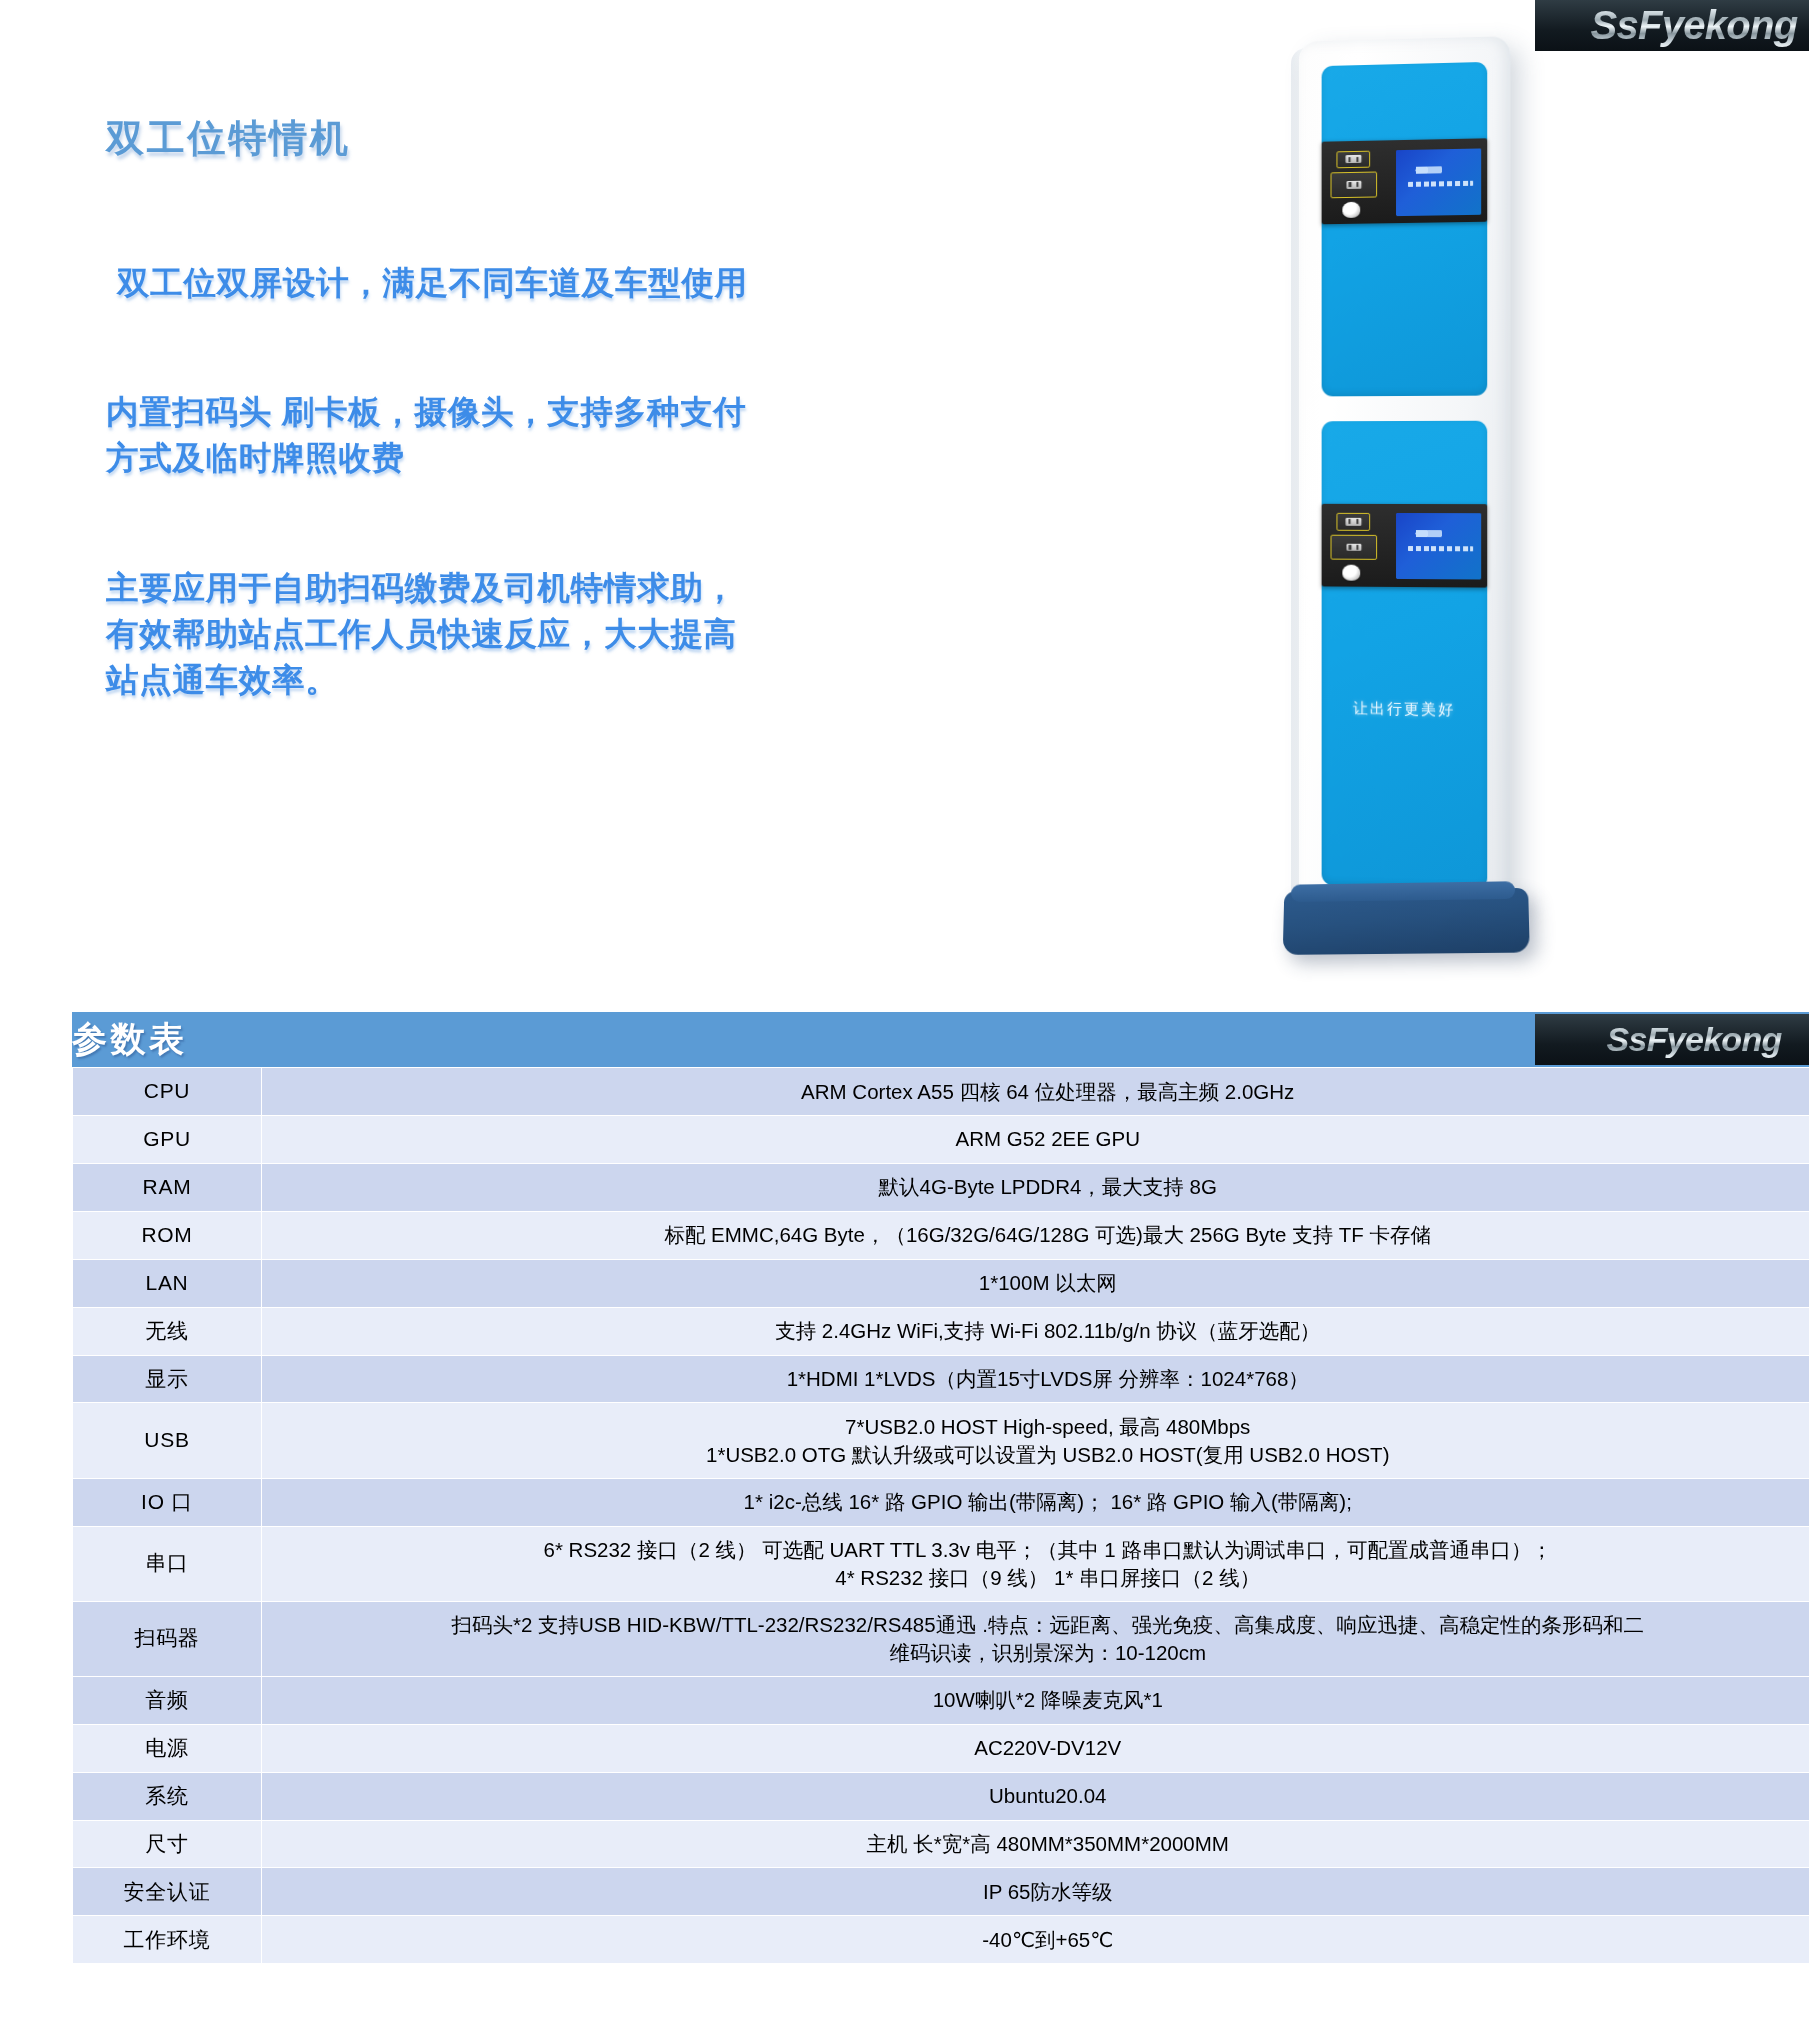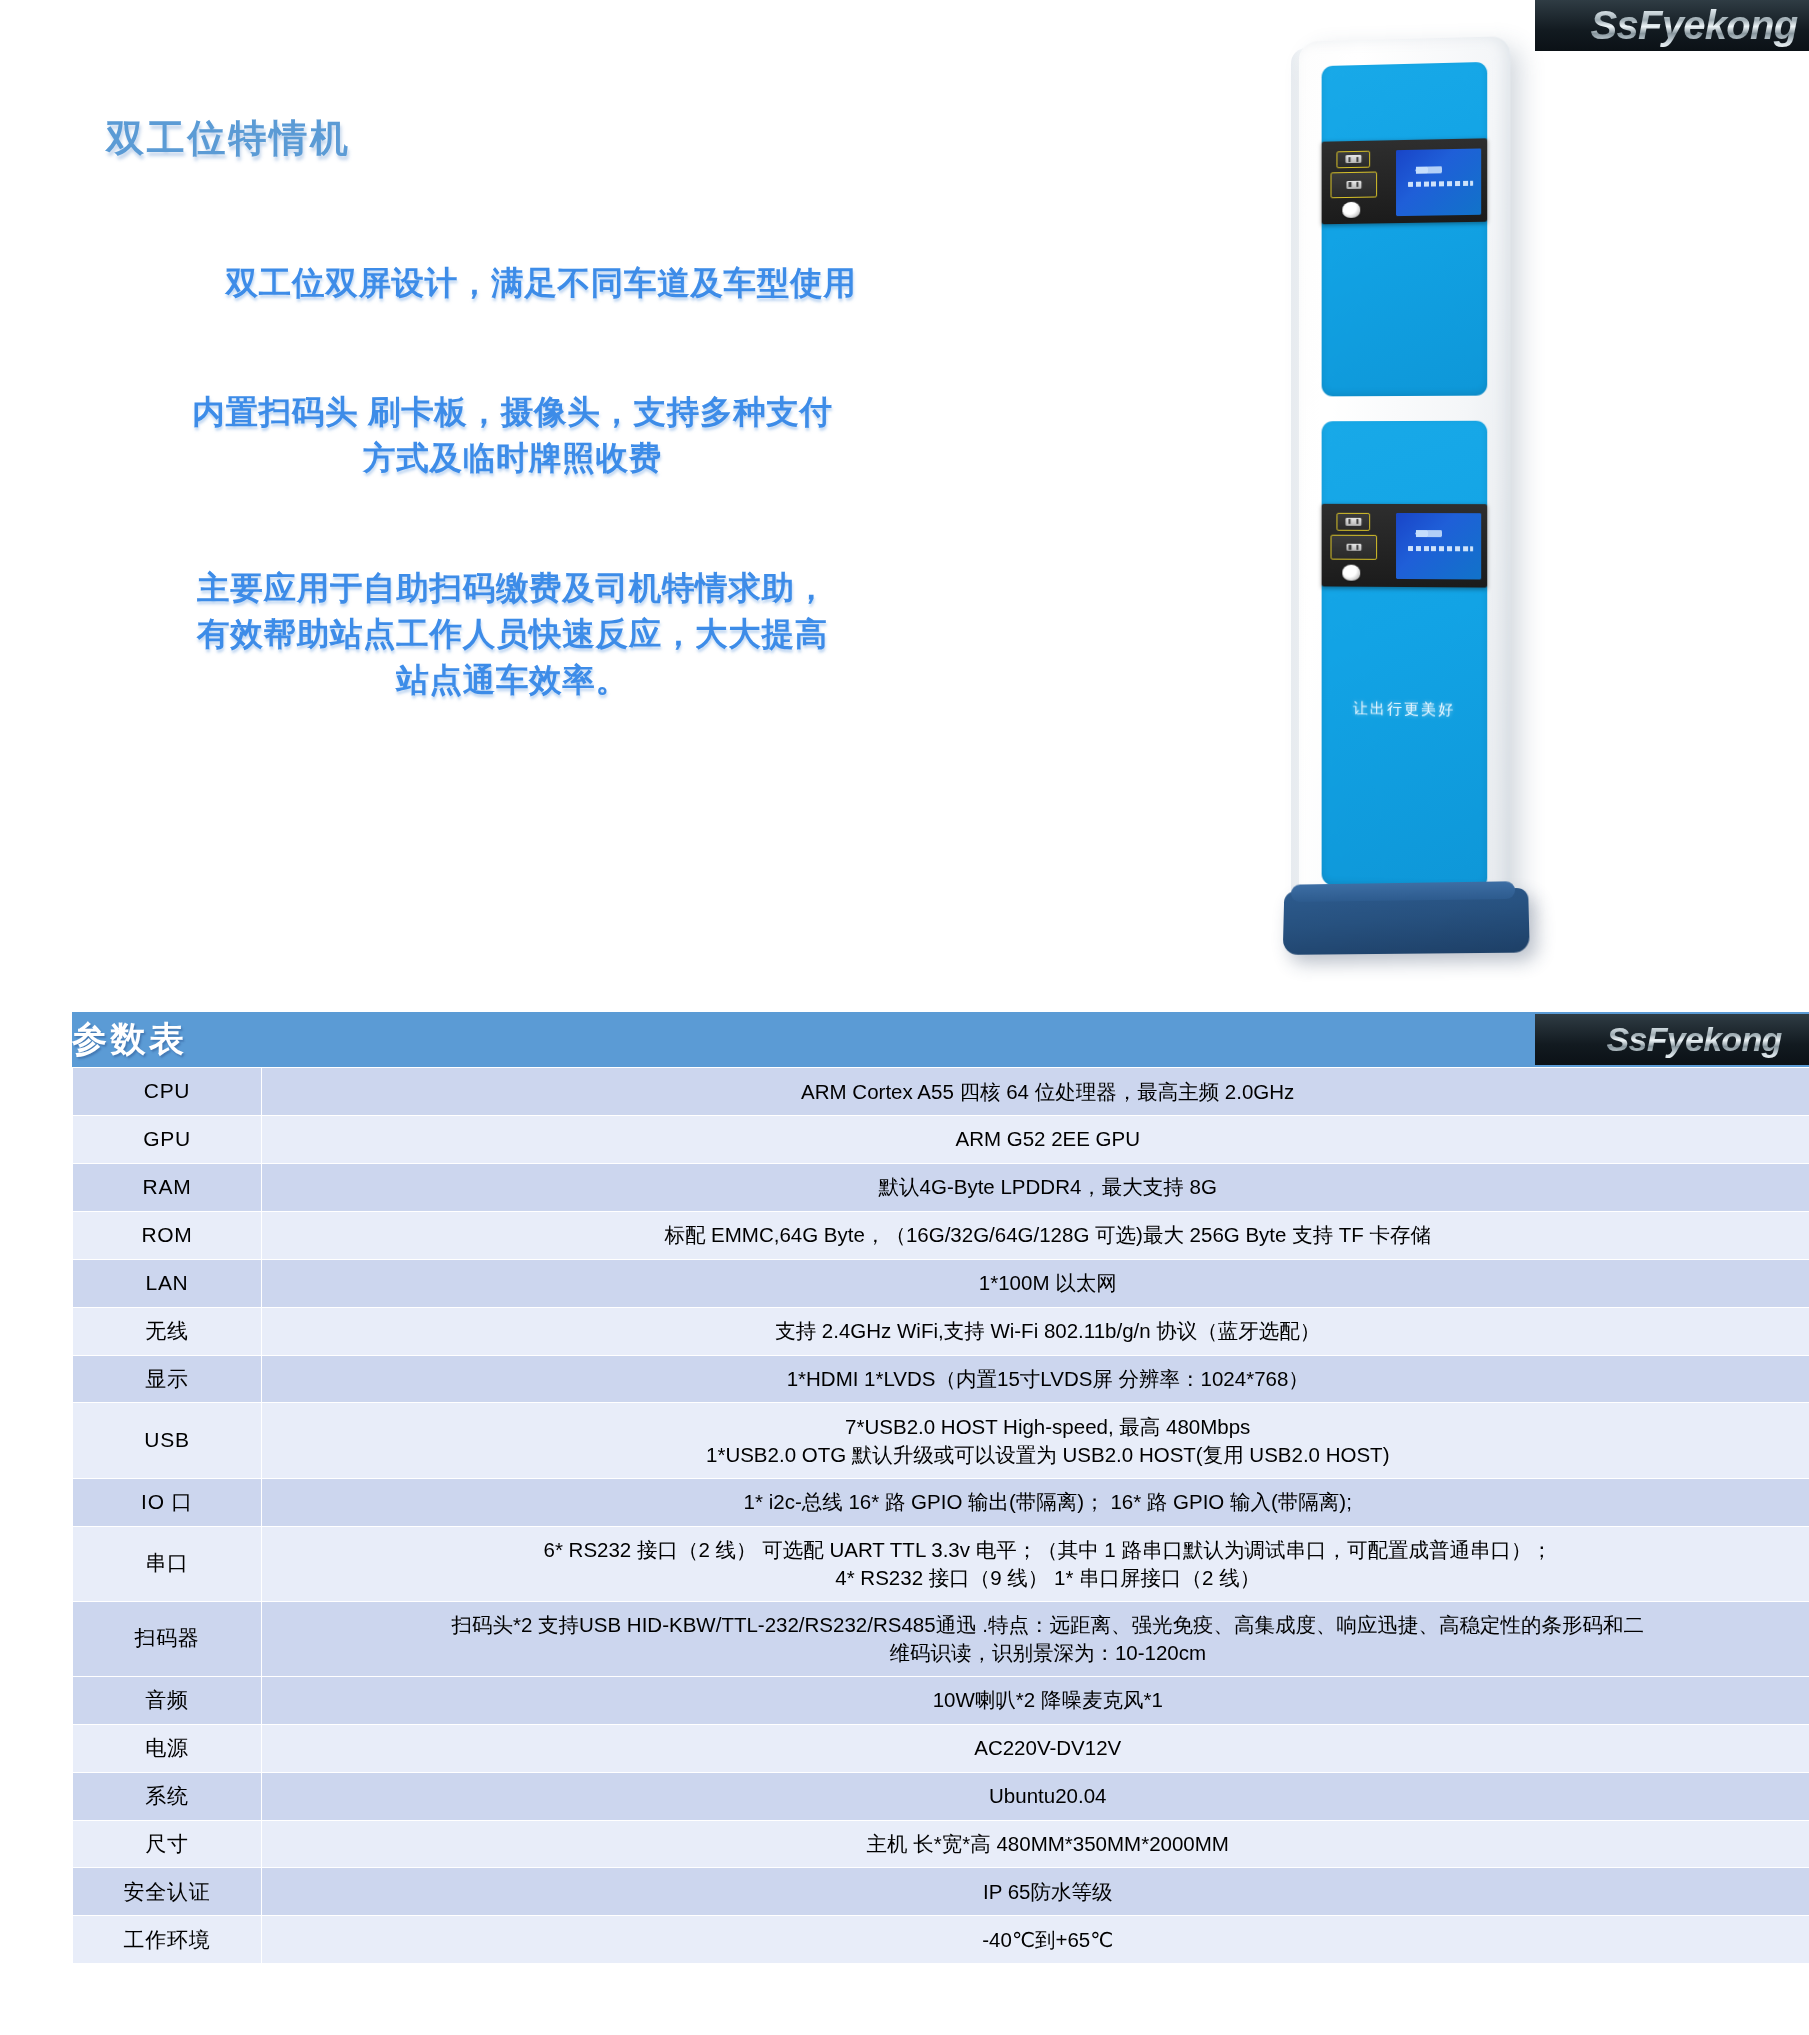--- a/index.html
+++ b/index.html
@@ -56,21 +56,20 @@
   }
   .bullet {
     position: absolute;
     font-size: 32.5px;
     font-weight: 700;
     color: #3d8ce8;
     line-height: 1.42;
     letter-spacing: 0.7px;
     text-shadow: 0.7px 2.8px 2.8px rgba(130,175,230,.5);
     font-family: "Liberation Sans", "DejaVu Sans", sans-serif;
-    text-align: center;
   }
   #bullet-1 { left: 73px; top: 260px; width: 848px; }
   #bullet-2 { left: 62px;  top: 389px; width: 813px; }
   #bullet-3 { left: 62px;  top: 565px; width: 813px; }
 
   
   #product-photo {
     position: absolute;
     left: 1194px;
     top: 14px;

